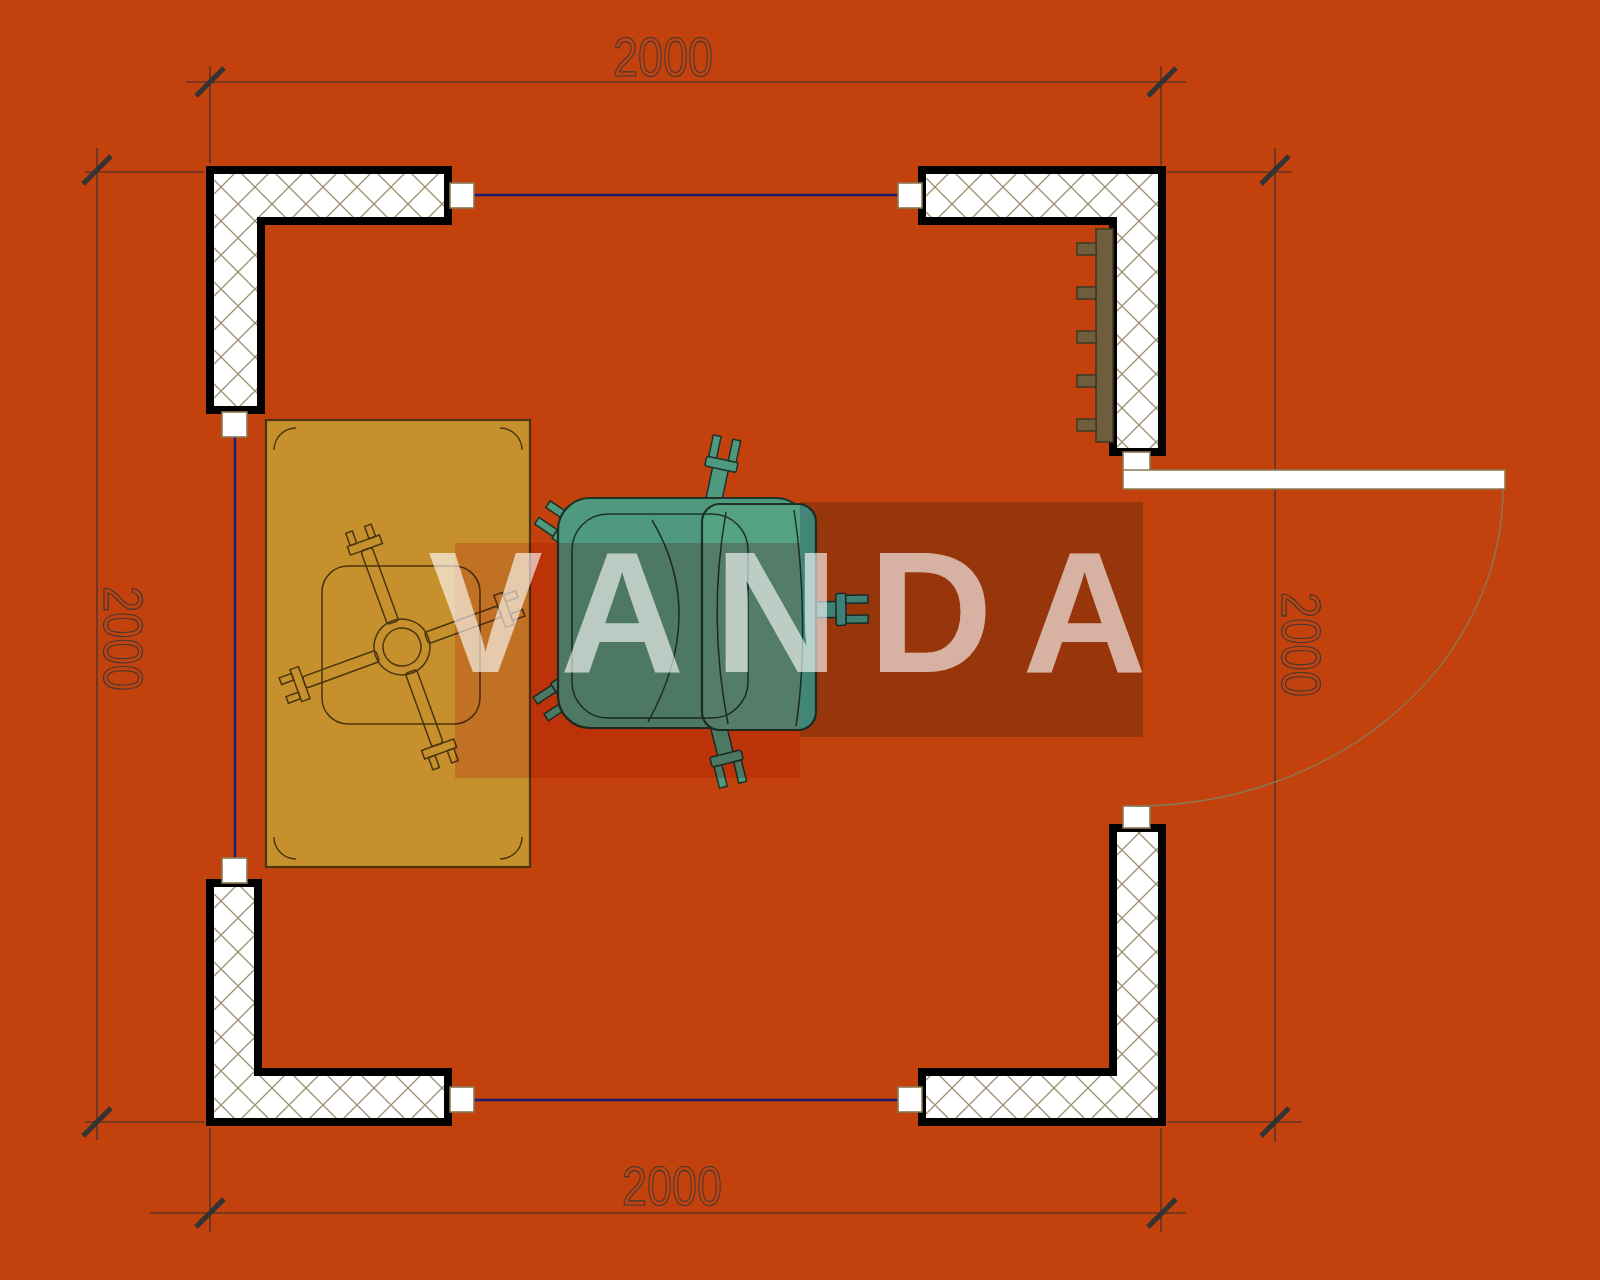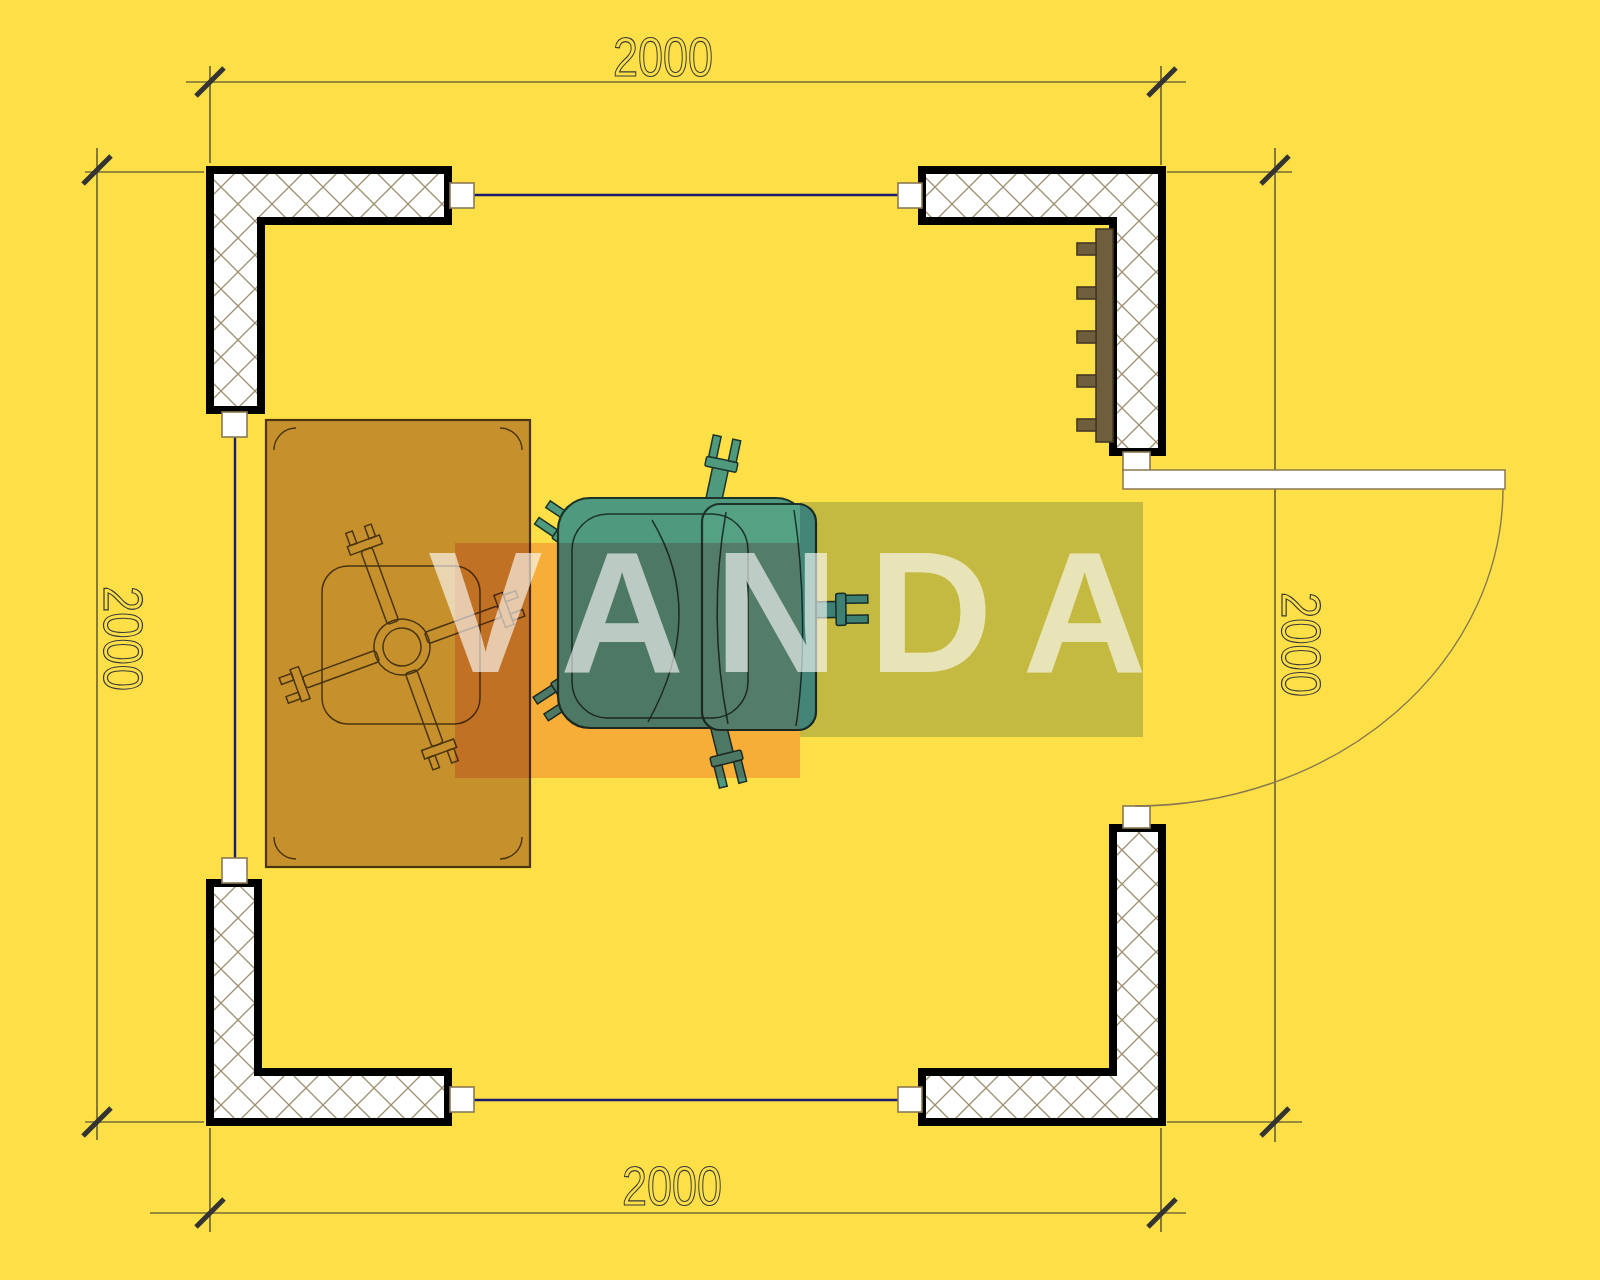--- a/index.html
+++ b/index.html
@@ -1,16 +1,16 @@
 <!DOCTYPE html>
 <html><head>
 <meta charset="utf-8">
 <style>
   html,body{margin:0;padding:0;background:#ffffff;}
-  .stage{position:relative;width:1600px;height:1280px;background:#fde047;overflow:hidden;
+  .stage{position:relative;width:1600px;height:1280px;background:#c2410c;overflow:hidden;
          font-family:"Liberation Sans", sans-serif;}
   svg{display:block}
   text.dim{font-family:"Liberation Sans", sans-serif;}
   text.wm{font-family:"Liberation Sans", sans-serif;font-weight:bold;}
 </style>
 </head>
 <body>
 
 <div class="stage">
 <svg width="1600" height="1280" viewBox="0 0 1600 1280" xmlns="http://www.w3.org/2000/svg">

